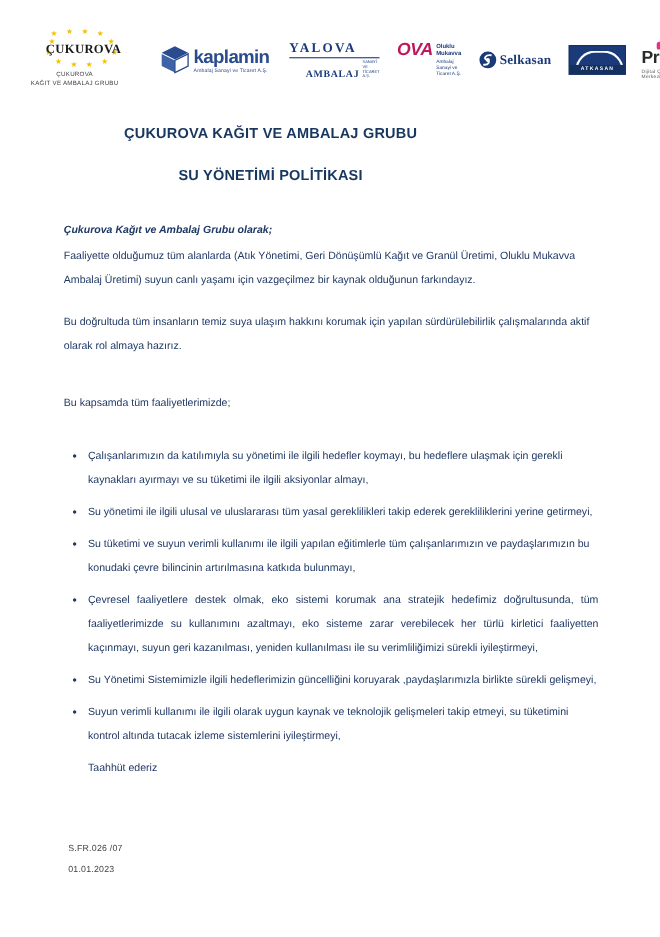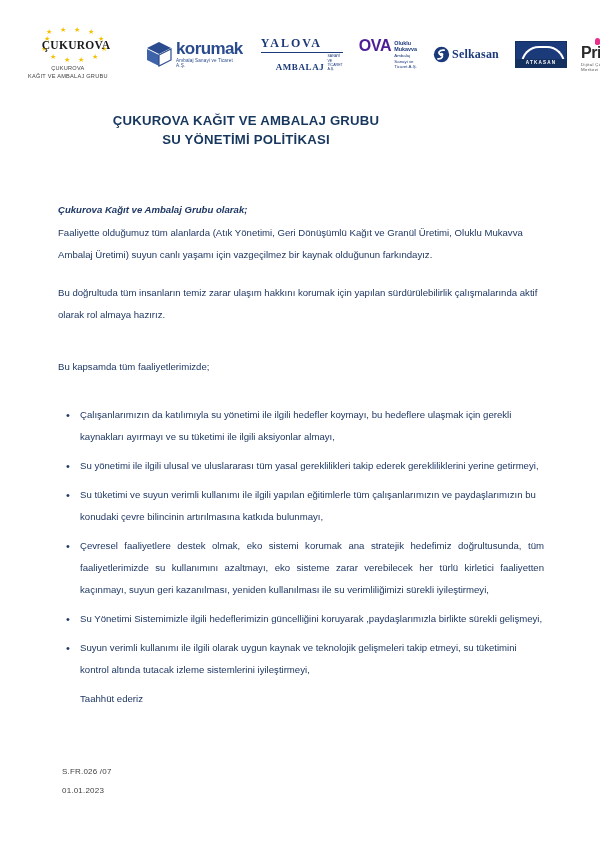--- a/index.html
+++ b/index.html
@@ -147,23 +147,24 @@
 
   
   .logo-ova {
     margin-left: 16px;
     flex-direction: row;
     align-items: flex-start;
   }
   .ova-name {
     font-size: 16px;
     font-weight: bold;
-    color: #4c1d95;
+    color: #be185d;
     letter-spacing: -0.3px;
     line-height: 16px;
+    font-style: italic;
   }
   .ova-right { margin-left: 3px; padding-top: 2px; }
   .ova-sub1 {
     font-size: 5.4px;
     font-weight: bold;
     color: #1b3a7a;
     line-height: 6px;
   }
   .ova-sub2 {
     font-size: 4.4px;
@@ -249,21 +250,21 @@
     position: absolute;
     left: 0;
     top: 113px;
     width: 492px;
     text-align: center;
     font-size: 13.2px;
     font-weight: bold;
     color: #17375e;
     letter-spacing: 0.2px;
   }
-  .doc-title .line2 { display: block; margin-top: 4px; }
+  .doc-title .line2 { display: block; margin-top: 24px; }
 
   
   .content {
     position: absolute;
     left: 58px;
     top: 199px;
     width: 486px;
     font-size: 9.6px;
     line-height: 22px;
     color: #1f3864;
@@ -344,21 +345,21 @@
       </div>
     </div>
 
     <div class="logo logo-kaplamin">
       <svg class="kap-mark" viewBox="0 0 26 26">
         <polygon points="13,1 25,7 13,13 1,7" fill="#2a4b8d"></polygon>
         <polygon points="1,8 13,14 13,25 1,19" fill="#3f63a8"></polygon>
         <polygon points="25,8 13,14 13,25 25,19" fill="#ffffff" stroke="#2a4b8d" stroke-width="1.2"></polygon>
       </svg>
       <div class="kap-textblock">
-        <div class="kap-name">korumak</div>
+        <div class="kap-name">kaplamin</div>
         <div class="kap-sub">Ambalaj Sanayi ve Ticaret A.Ş.</div>
       </div>
     </div>
 
     <div class="logo logo-yalova">
       <div class="yal-name">YALOVA</div>
       <div class="yal-row">
         <div class="yal-sub">AMBALAJ</div>
         <div class="yal-tiny">
           <div>SANAYİ VE</div>
@@ -407,21 +408,21 @@
     <span>ÇUKUROVA KAĞIT VE AMBALAJ GRUBU</span>
     <span class="line2">SU YÖNETİMİ POLİTİKASI</span>
   </div>
 
   <div class="content">
 
     <p class="lead">Çukurova Kağıt ve Ambalaj Grubu olarak;</p>
 
     <p class="para">Faaliyette olduğumuz tüm alanlarda (Atık Yönetimi, Geri Dönüşümlü Kağıt  ve Granül Üretimi, Oluklu Mukavva Ambalaj Üretimi) suyun canlı yaşamı için vazgeçilmez bir kaynak olduğunun farkındayız.</p>
 
-    <p class="para spaced">Bu doğrultuda tüm insanların temiz zarar ulaşım hakkını korumak için yapılan sürdürülebilirlik çalışmalarında  aktif olarak rol almaya hazırız.</p>
+    <p class="para spaced">Bu doğrultuda tüm insanların temiz suya ulaşım hakkını korumak için yapılan sürdürülebilirlik çalışmalarında  aktif olarak rol almaya hazırız.</p>
 
     <p class="para gap-big">Bu kapsamda tüm  faaliyetlerimizde;</p>
 
     <ul class="bullets">
       <li>Çalışanlarımızın da katılımıyla  su yönetimi ile ilgili hedefler koymayı, bu hedeflere ulaşmak için gerekli kaynakları ayırmayı ve  su tüketimi ile ilgili aksiyonlar almayı,</li>
       <li>Su yönetimi ile ilgili ulusal ve uluslararası  tüm yasal gereklilikleri takip ederek gerekliliklerini yerine getirmeyi,</li>
       <li>Su tüketimi ve suyun verimli kullanımı ile ilgili  yapılan eğitimlerle tüm çalışanlarımızın  ve paydaşlarımızın bu konudaki çevre bilincinin artırılmasına katkıda bulunmayı,</li>
       <li class="justify">Çevresel faaliyetlere destek olmak, eko sistemi korumak ana stratejik hedefimiz doğrultusunda, tüm faaliyetlerimizde su kullanımını azaltmayı, eko sisteme zarar verebilecek her türlü kirletici faaliyetten kaçınmayı, suyun geri kazanılması, yeniden kullanılması ile su verimliliğimizi sürekli  iyileştirmeyi,</li>
       <li>Su Yönetimi Sistemimizle ilgili hedeflerimizin güncelliğini koruyarak ,paydaşlarımızla birlikte sürekli  gelişmeyi,</li>
       <li>Suyun verimli kullanımı ile ilgili olarak uygun kaynak ve teknolojik gelişmeleri takip etmeyi, su tüketimini kontrol altında tutacak izleme sistemlerini iyileştirmeyi,</li>

